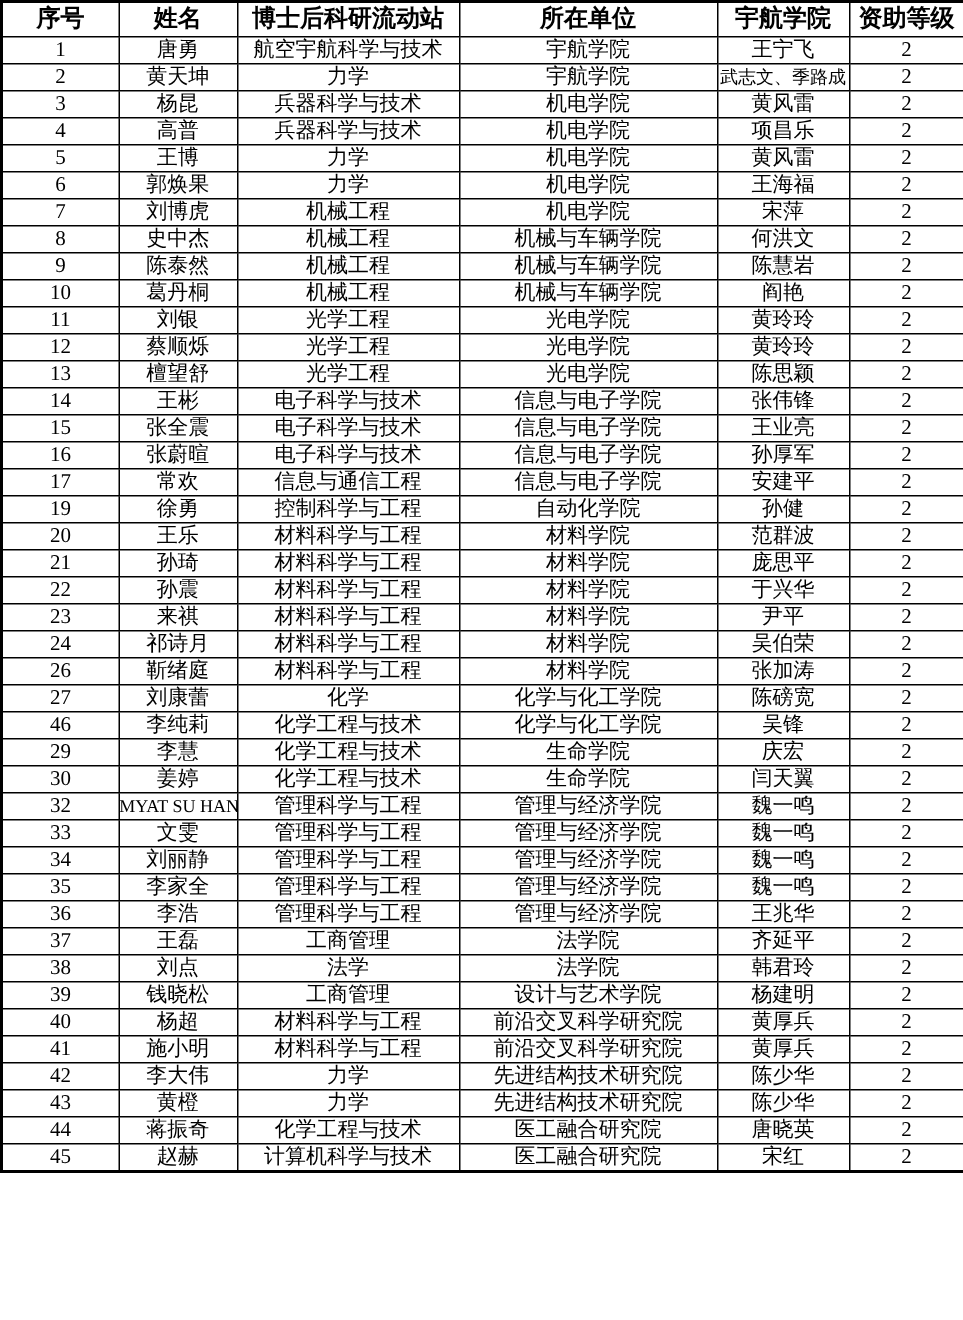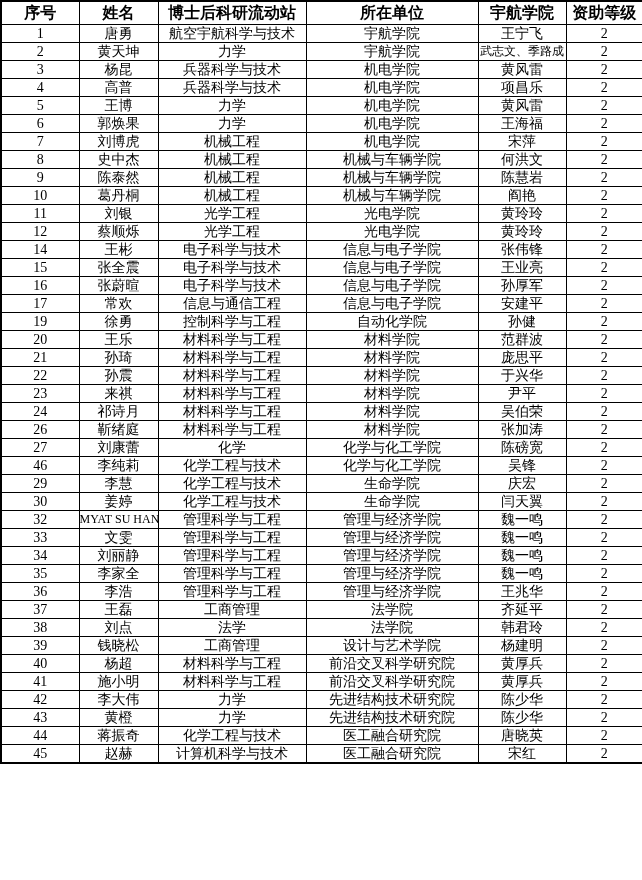--- a/index.html
+++ b/index.html
@@ -161,20 +161,28 @@
       </tr>
       <tr>
         <td>12</td>
         <td>蔡顺烁</td>
         <td>光学工程</td>
         <td>光电学院</td>
         <td>黄玲玲</td>
         <td>2</td>
       </tr>
       <tr>
+        <td>13</td>
+        <td>檀望舒</td>
+        <td>光学工程</td>
+        <td>光电学院</td>
+        <td>陈思颖</td>
+        <td>2</td>
+      </tr>
+      <tr>
         <td>14</td>
         <td>王彬</td>
         <td>电子科学与技术</td>
         <td>信息与电子学院</td>
         <td>张伟锋</td>
         <td>2</td>
       </tr>
       <tr>
         <td>15</td>
         <td>张全震</td>

